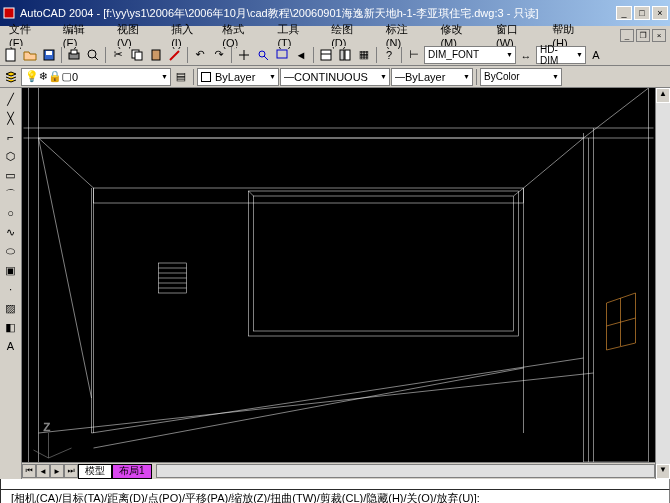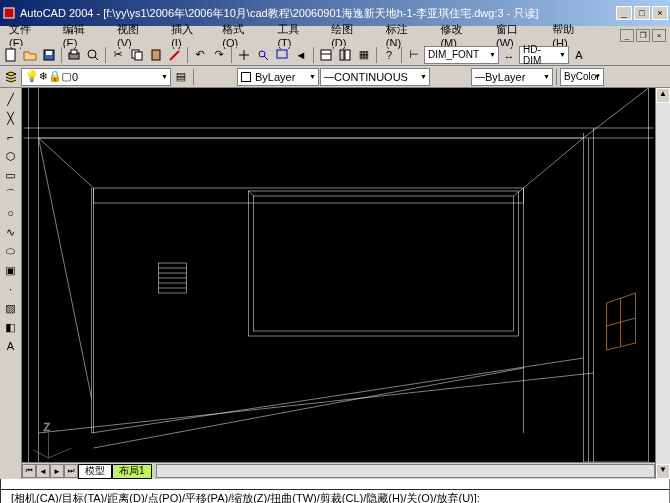--- a/index.html
+++ b/index.html
@@ -17,42 +17,42 @@
 .menubar .doc-btns { display: flex; gap: 2px; }
 .menubar .doc-btn { width: 14px; height: 13px; background: #d4d0c8; border: 1px solid #808080; font-size: 8px; display: flex; align-items: center; justify-content: center; cursor: pointer; }
 
 .toolbar { height: 22px; background: #d4d0c8; display: flex; align-items: center; padding: 0 2px; gap: 1px; border-bottom: 1px solid #808080; }
 .tb-btn { width: 18px; height: 18px; border: 1px solid #d4d0c8; display: flex; align-items: center; justify-content: center; cursor: pointer; }
 .tb-sep { width: 1px; height: 16px; background: #808080; margin: 0 2px; }
 .tb-combo { height: 18px; background: #fff; border: 1px solid #808080; padding: 0 14px 0 3px; display: inline-flex; align-items: center; position: relative; font-size: 10px; }
 .tb-combo::after { content: "▼"; position: absolute; right: 2px; font-size: 7px; color: #000; }
 .tb-combo.layer { width: 150px; }
 .tb-combo.line { width: 110px; }
-.tb-combo.lw { width: 82px; margin-left: 40px; }
-.tb-combo.dim { width: 75px; }
+.tb-combo.lw { width: 82px; }
+.tb-combo.dim { width: 92px; }
 .tb-combo.style { width: 50px; }
-.tb-combo.col { width: 44px; }
+.tb-combo.col { width: 82px; }
 .tb-swatch { width: 10px; height: 10px; border: 1px solid #000; background: #fff; margin-right: 4px; }
 
 .workspace { display: flex; height: 391px; }
 .left-toolbar { width: 22px; background: #d4d0c8; display: flex; flex-direction: column; align-items: center; padding-top: 2px; gap: 1px; border-right: 1px solid #808080; }
 .lt-btn { width: 18px; height: 18px; border: 1px solid #d4d0c8; display: flex; align-items: center; justify-content: center; cursor: pointer; }
 
 .canvas-wrap { flex: 1; display: flex; flex-direction: column; background: #000; position: relative; }
 .canvas { flex: 1; background: #000; position: relative; overflow: hidden; }
 .canvas svg { width: 100%; height: 100%; }
 
 .right-scroll { width: 15px; background: #d4d0c8; border-left: 1px solid #808080; display: flex; flex-direction: column; }
 .right-scroll .arrow { height: 15px; background: #d4d0c8; border: 1px solid #fff; text-align: center; font-size: 8px; cursor: pointer; }
 .right-scroll .track { flex: 1; background: #e0e0e0; }
 
 .tabbar { height: 17px; background: #d4d0c8; display: flex; align-items: center; border-top: 1px solid #808080; }
 .tabbar .nav-btn { width: 14px; height: 14px; border: 1px solid #808080; font-size: 8px; display: flex; align-items: center; justify-content: center; cursor: pointer; }
 .tabbar .tab { padding: 0 6px; height: 15px; background: #fff; border: 1px solid #000; font-size: 10px; display: flex; align-items: center; cursor: pointer; }
-.tabbar .tab.inactive { background: #bef264; }
+.tabbar .tab.inactive { background: #d946ef; }
 .tabbar .hscroll { flex: 1; height: 14px; background: #e0e0e0; border: 1px solid #808080; margin-left: 4px; }
 
 .cmdline { height: 18px; background: #fff; border: 1px inset #808080; padding: 1px 10px; font-size: 11px; display: flex; align-items: center; }
 .cmdline2 { height: 10px; background: #fff; border-left: 1px inset #808080; border-right: 1px inset #808080; }
 
 .statusbar { height: 18px; background: #d4d0c8; display: flex; align-items: center; gap: 1px; border-top: 1px solid #fff; }
 .status-cell { padding: 0 4px; height: 16px; border: 1px solid #808080; font-size: 10px; display: flex; align-items: center; cursor: pointer; }
 </style>
 </head>
 <body>

